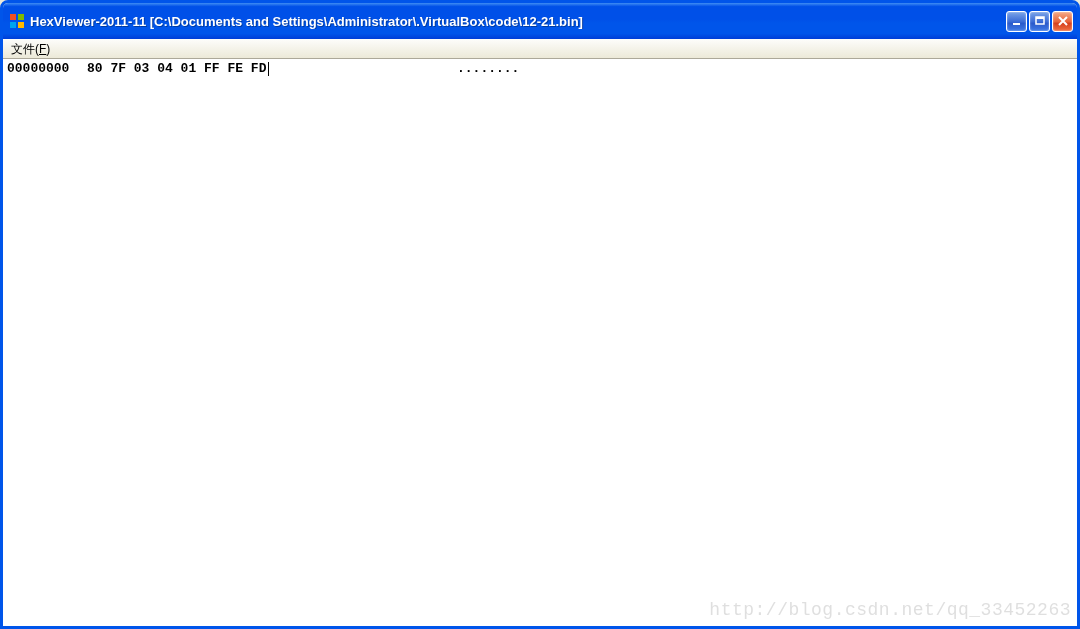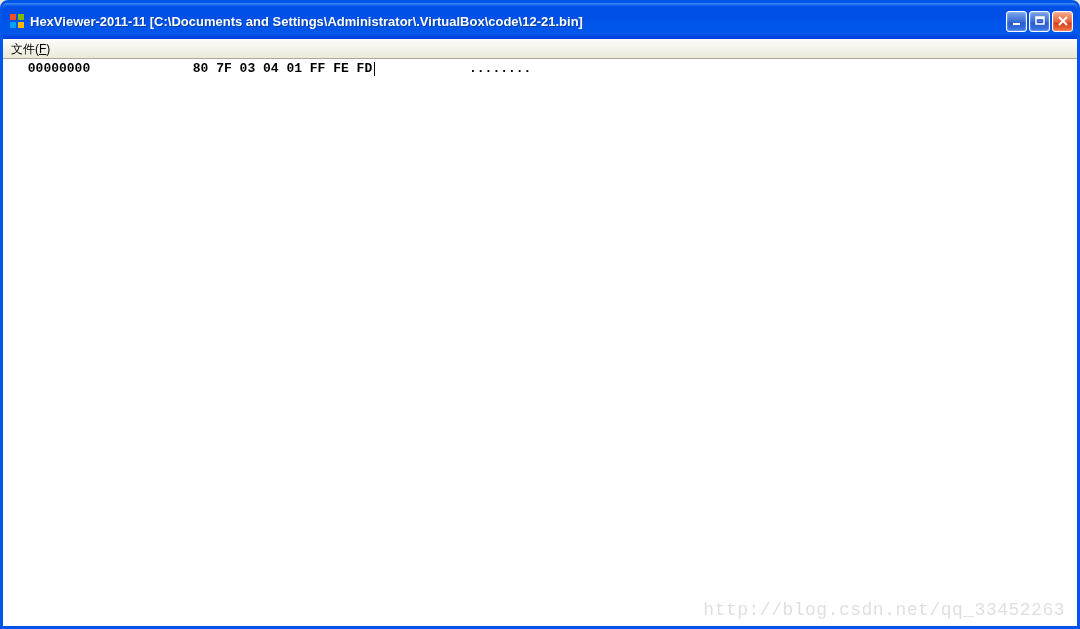--- a/index.html
+++ b/index.html
@@ -91,39 +91,38 @@
       background: #fff;
       position: relative;
       font-family: "Courier New", monospace;
       font-size: 13px;
       color: #000;
       overflow: hidden;
       border-top: 1px solid #fff;
     }
     .hex-row {
       display: flex;
-      padding: 1px 16px;
+      padding: 1px 4px;
       white-space: pre;
       font-weight: bold;
-      text-align: center;
     }
     .hex-offset { width: 80px; }
     .hex-bytes { width: 370px; position: relative; }
     .hex-cursor {
       display: inline-block;
       width: 1px;
       height: 14px;
       background: #000;
       vertical-align: middle;
       margin-left: 2px;
     }
     .hex-ascii { }
     .watermark {
       position: absolute;
-      right: 12px;
+      right: 6px;
       bottom: 6px;
       font-family: "Courier New", monospace;
       font-size: 18px;
       color: rgba(128,128,128,0.25);
       letter-spacing: 0.5px;
       pointer-events: none;
     }
   </style>
 </head>
 <body>

